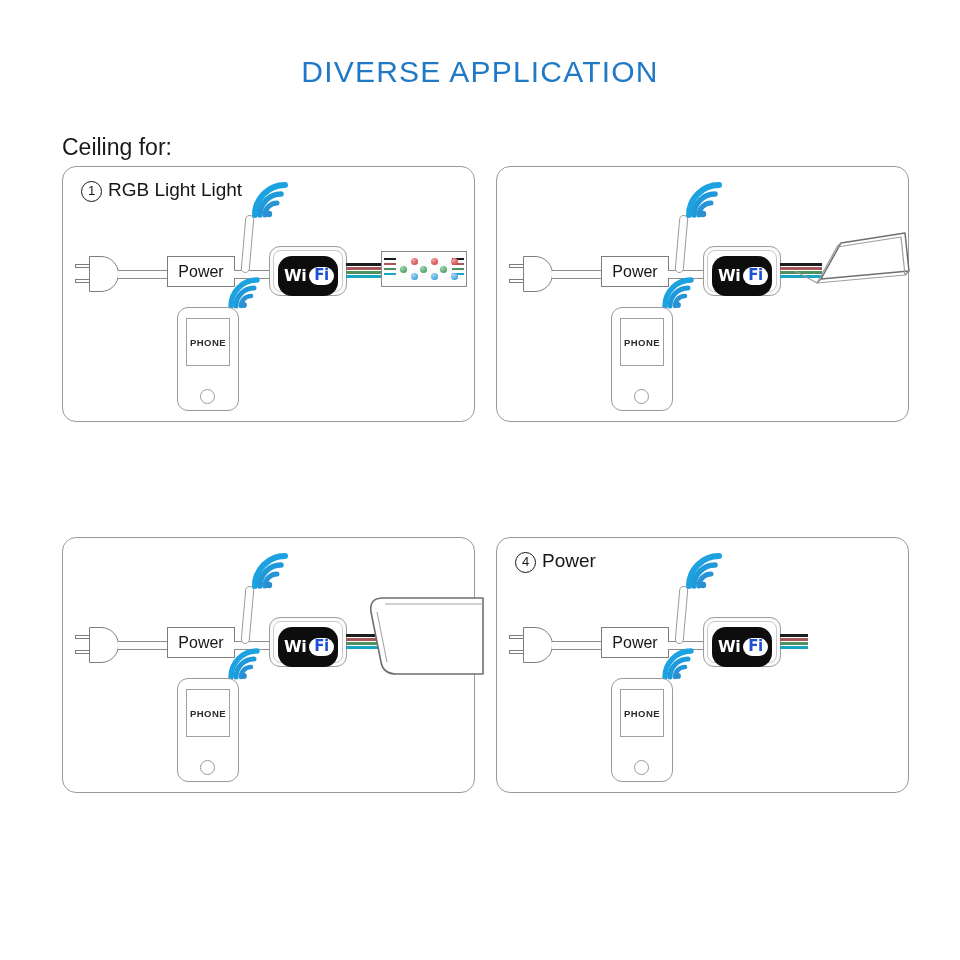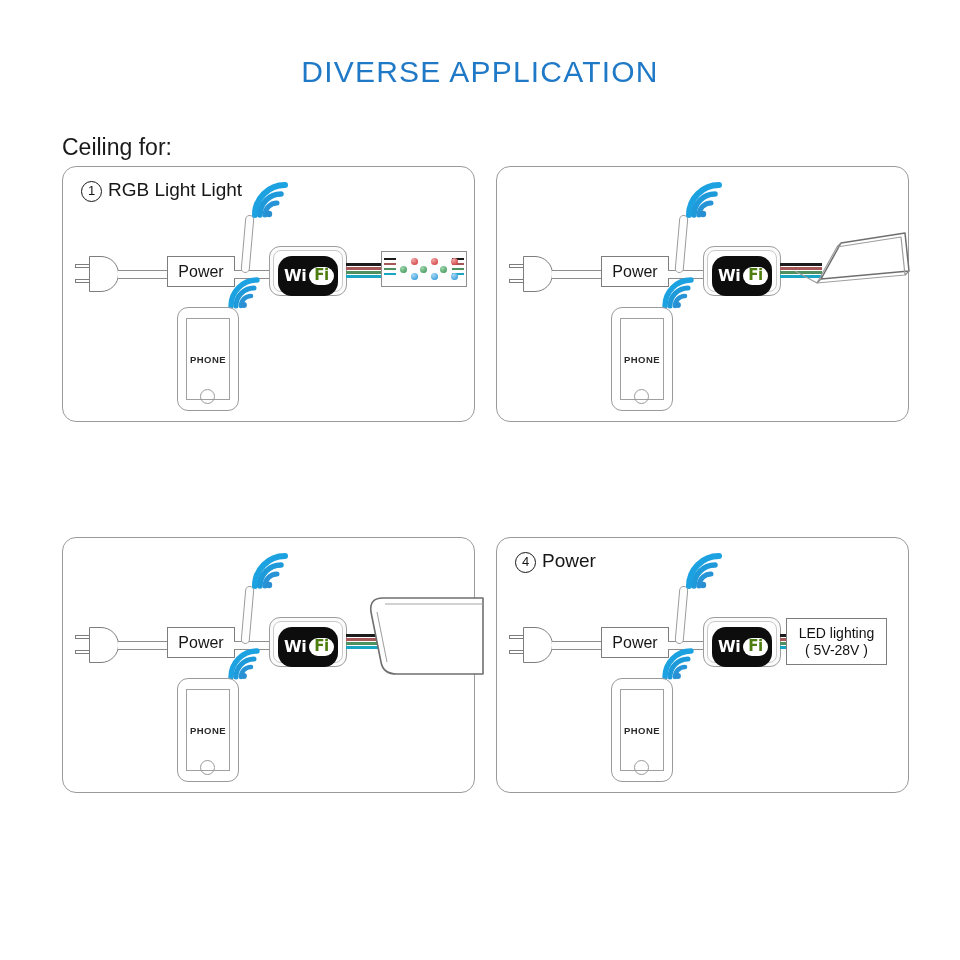--- a/index.html
+++ b/index.html
@@ -87,21 +87,21 @@
     position:absolute;left:9px;top:10px;width:60px;height:40px;
     background:#0d0d0d;border-radius:14px;
     display:flex;align-items:center;
   }
   .ctrl .wifilogo .wi{
     color:#fff;font-size:16px;font-weight:700;
     font-family:"DejaVu Sans",sans-serif;
     margin-left:6px;letter-spacing:-0.5px;line-height:1;
   }
   .ctrl .wifilogo .fi{
-    background:#fff;color:#4d7c0f;font-size:15px;font-weight:700;
+    background:#fff;color:#1d4ed8;font-size:15px;font-weight:700;
     font-family:"DejaVu Sans",sans-serif;
     border-radius:9px;padding:1px 5px 2px 5px;margin-left:3px;
     line-height:1;letter-spacing:-0.5px;
   }
   
   .antenna{
     position:absolute;width:9px;height:58px;
     border:1.4px solid #9b9b9b;border-radius:5px;background:#fdfdfd;
     box-sizing:border-box;
     transform:rotate(5deg);
@@ -129,21 +129,21 @@
   .led.r{left:11px;top:0;background:radial-gradient(circle at 35% 30%,#f0a8a8,#cf2b2b);}
   .led.b{left:11px;top:15px;background:radial-gradient(circle at 35% 30%,#a8d8f5,#1b8fd6);}
   
   .phone{position:absolute;width:62px;height:104px;}
   .phone .frame{
     position:absolute;left:0;top:0;width:62px;height:104px;
     border:1.6px solid #9a9a9a;border-radius:11px;background:#fff;
     box-sizing:border-box;
   }
   .phone .screen{
-    position:absolute;left:9px;top:11px;width:44px;height:82px;
+    position:absolute;left:9px;top:11px;width:44px;height:48px;
     border:1.4px solid #a0a0a0;background:#fff;box-sizing:border-box;
     display:flex;align-items:center;justify-content:center;
     font-size:9.5px;letter-spacing:0.4px;color:#2a2a2a;font-weight:600;
   }
   .phone .home{
     position:absolute;left:23px;top:82px;width:15px;height:15px;
     border:1.4px solid #9a9a9a;border-radius:50%;box-sizing:border-box;
   }
   
   .ledbox{
@@ -428,24 +428,20 @@
       <span class="fi">Fi</span>
     </div>
   </div>
   <div class="rgbwires" style="left:283px;top:96px;width:28px;">
     <i class="w-black"></i>
     <i class="w-red"></i>
     <i class="w-green"></i>
     <i class="w-blue"></i>
   </div>
 
-  <div class="ledbox" style="left:289px;top:80px;width:101px;height:47px;">
-    <span class="l1">LED lighting</span>
-    <span class="l2">( 5V-28V )</span>
-  </div>
 
   <div class="wifiarc" style="left:164px;top:110px;width:40px;height:34px;">
     <svg width="40" height="34" viewBox="0 0 40 34">
       <g fill="none" stroke="#1ca2e0" stroke-linecap="round">
         <path d="M4 29 A26 26 0 0 1 30 3" stroke-width="5.4"></path>
         <path d="M9 29 A18 18 0 0 1 27 11" stroke-width="5" stroke="#1e9ada"></path>
         <path d="M14 29 A10 10 0 0 1 24 19" stroke-width="4.6" stroke="#2694d6"></path>
       </g>
       <circle cx="17" cy="28" r="2.9" fill="#2a8fd2"></circle>
     </svg>

